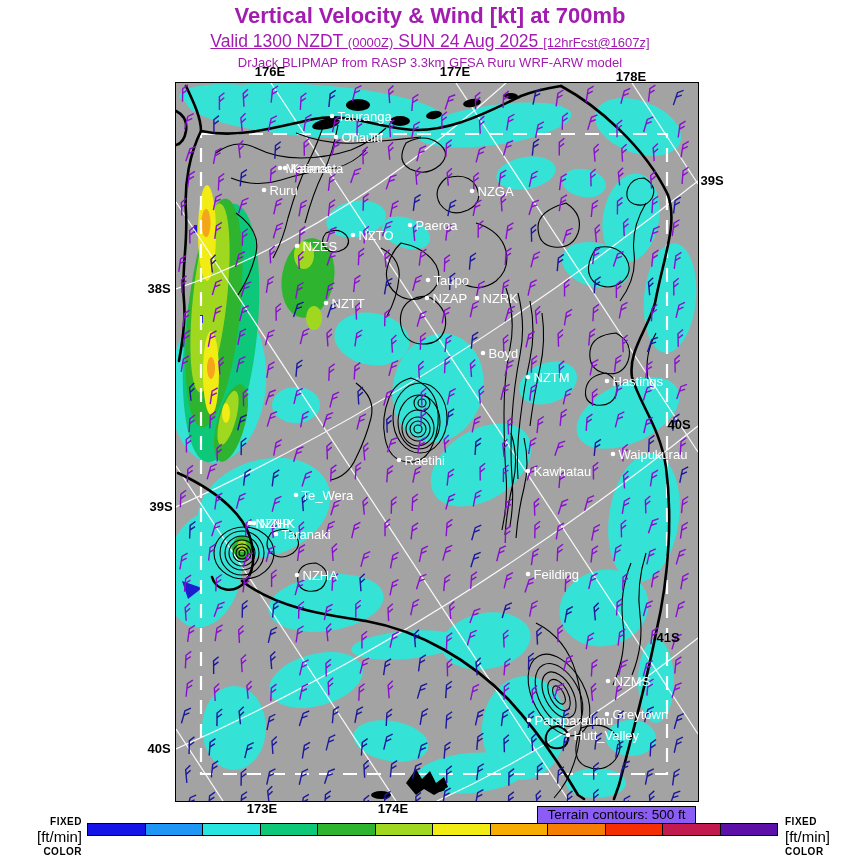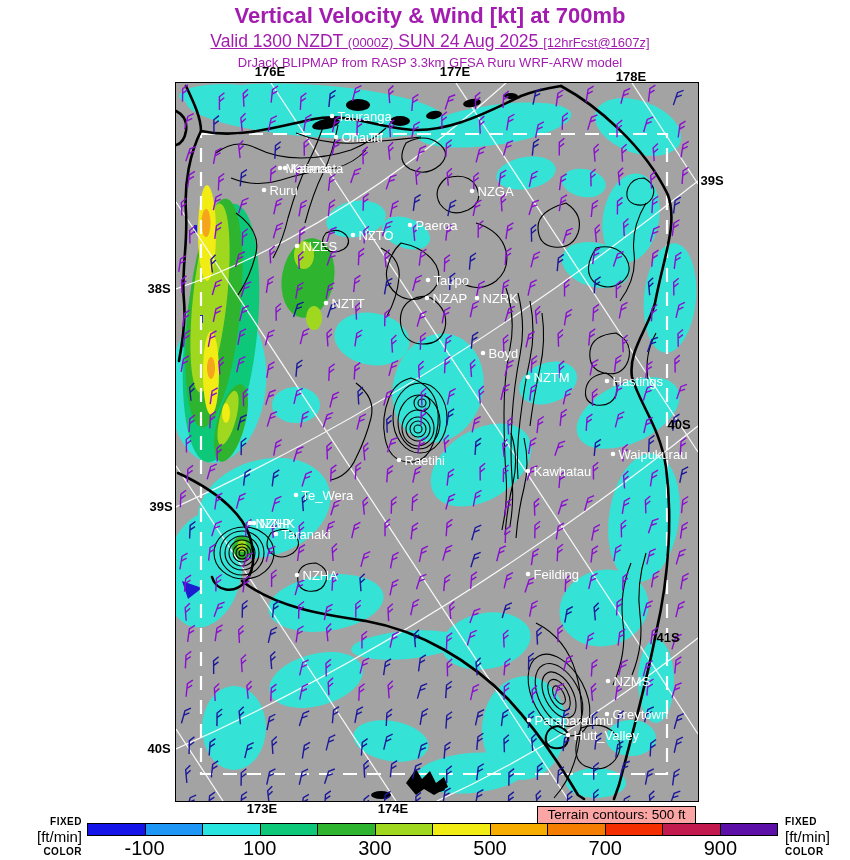--- a/index.html
+++ b/index.html
@@ -9,21 +9,21 @@
   #title{font:700 22px "Liberation Sans",sans-serif;margin-top:3px;letter-spacing:0px;}
   #subtitle{font:400 17.5px "Liberation Sans",sans-serif;margin-top:2px;text-decoration:underline;}
   #subtitle .small{font-size:13px;}
   #modelline{font:400 13px "Liberation Sans",sans-serif;margin-top:3px;}
   #map{position:absolute;left:175px;top:82px;width:522px;height:718px;border:1px solid #000;
        overflow:hidden;background:#a3a3a3;text-align:right;}
   #edge-labels{position:absolute;left:0;top:0;width:850px;height:860px;z-index:6;pointer-events:none;padding-left:44px;}
   .lonlab,.latlab{position:absolute;transform:translate(-50%,-50%);
        font:700 13px "Liberation Sans",sans-serif;color:#000;white-space:nowrap;}
   #terrain-note{position:absolute;left:537px;top:806px;width:157px;height:16px;line-height:16px;
-       text-align:center;border:1px solid #000;background:#fca5a5;
+       text-align:center;border:1px solid #000;background:#8b5cf6;
        font:400 13.5px "Liberation Sans",sans-serif;z-index:7;}
   #colorbar{position:absolute;left:87px;top:823px;width:691px;height:13px;display:flex;
        border:1px solid #000;box-sizing:border-box;}
   #colorbar .seg{flex:1;border-right:1px solid #000;}
   #colorbar .seg:last-child{border-right:none;}
   #cb-ticks{position:absolute;left:87px;top:837px;width:691px;height:22px;}
   #cb-ticks span{position:absolute;transform:translateX(-50%);
        font:400 20px "Liberation Sans",sans-serif;color:#000;}
   .cb-unit{position:absolute;top:816px;color:#000;line-height:1;}
   .cb-unit .t{font:700 10px "Liberation Sans",sans-serif;letter-spacing:.5px;}
@@ -790,28 +790,20 @@
       <div class="seg" style="background: rgb(12, 200, 120);"></div>
       <div class="seg" style="background: rgb(46, 180, 46);"></div>
       <div class="seg" style="background: rgb(160, 216, 32);"></div>
       <div class="seg" style="background: rgb(240, 236, 20);"></div>
       <div class="seg" style="background: rgb(247, 172, 0);"></div>
       <div class="seg" style="background: rgb(245, 125, 0);"></div>
       <div class="seg" style="background: rgb(245, 46, 0);"></div>
       <div class="seg" style="background: rgb(194, 25, 79);"></div>
       <div class="seg" style="background: rgb(92, 16, 168);"></div>
     </div>
-  <div id="cb-ticks">
-      <span style="left: 57.5603px;">-100</span>
-      <span style="left: 172.75px;">100</span>
-      <span style="left: 287.94px;">300</span>
-      <span style="left: 403.06px;">500</span>
-      <span style="left: 518.25px;">700</span>
-      <span style="left: 633.44px;">900</span>
-    </div>
 
   <div id="cb-right" class="cb-unit">
     <div class="t">FIXED</div>
     <div class="m">[ft/min]</div>
     <div class="b">COLOR</div>
   </div>
 
 </div>
 
 </body></html>

